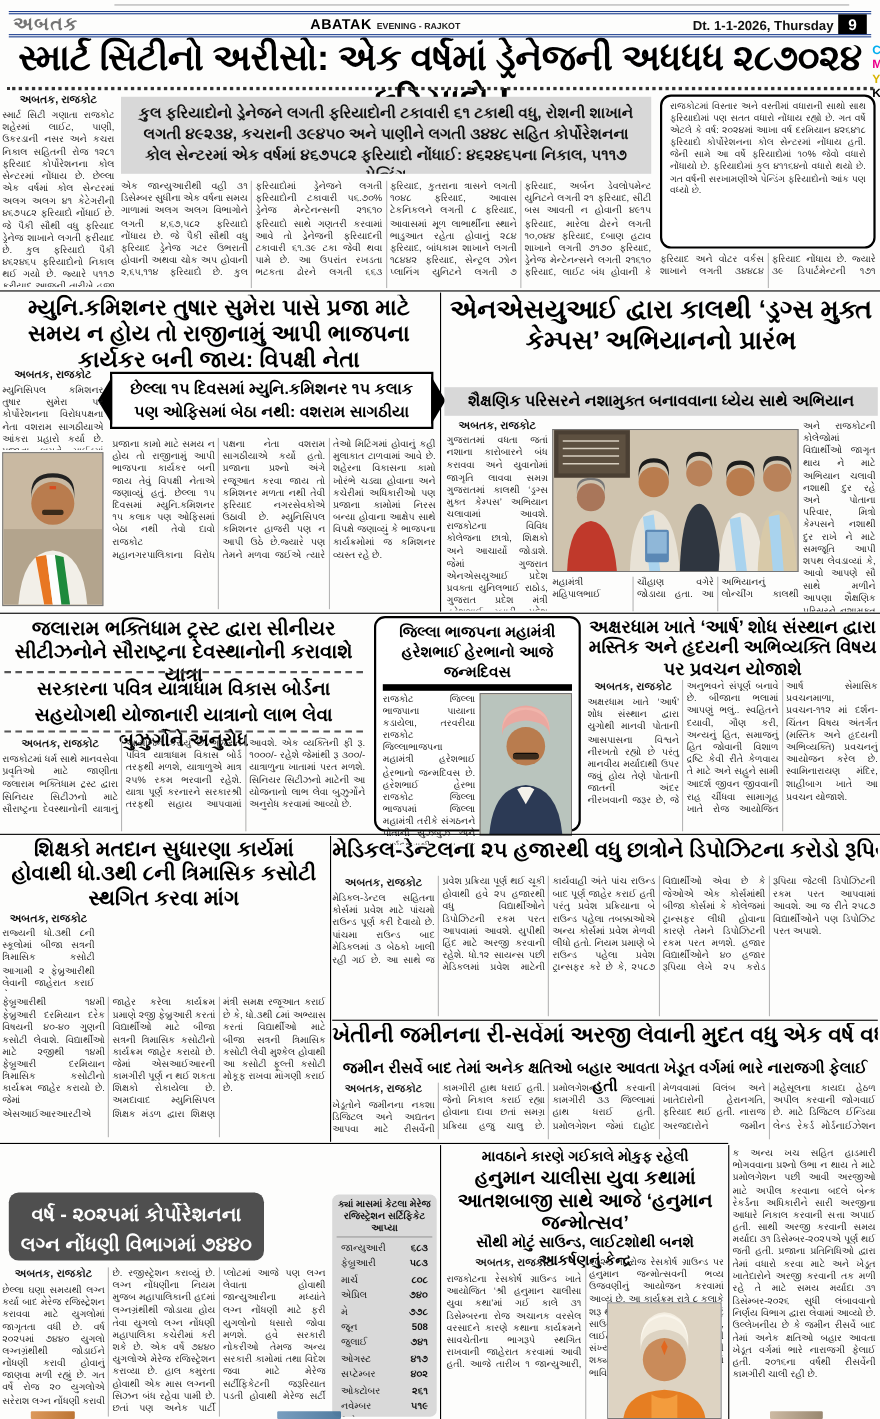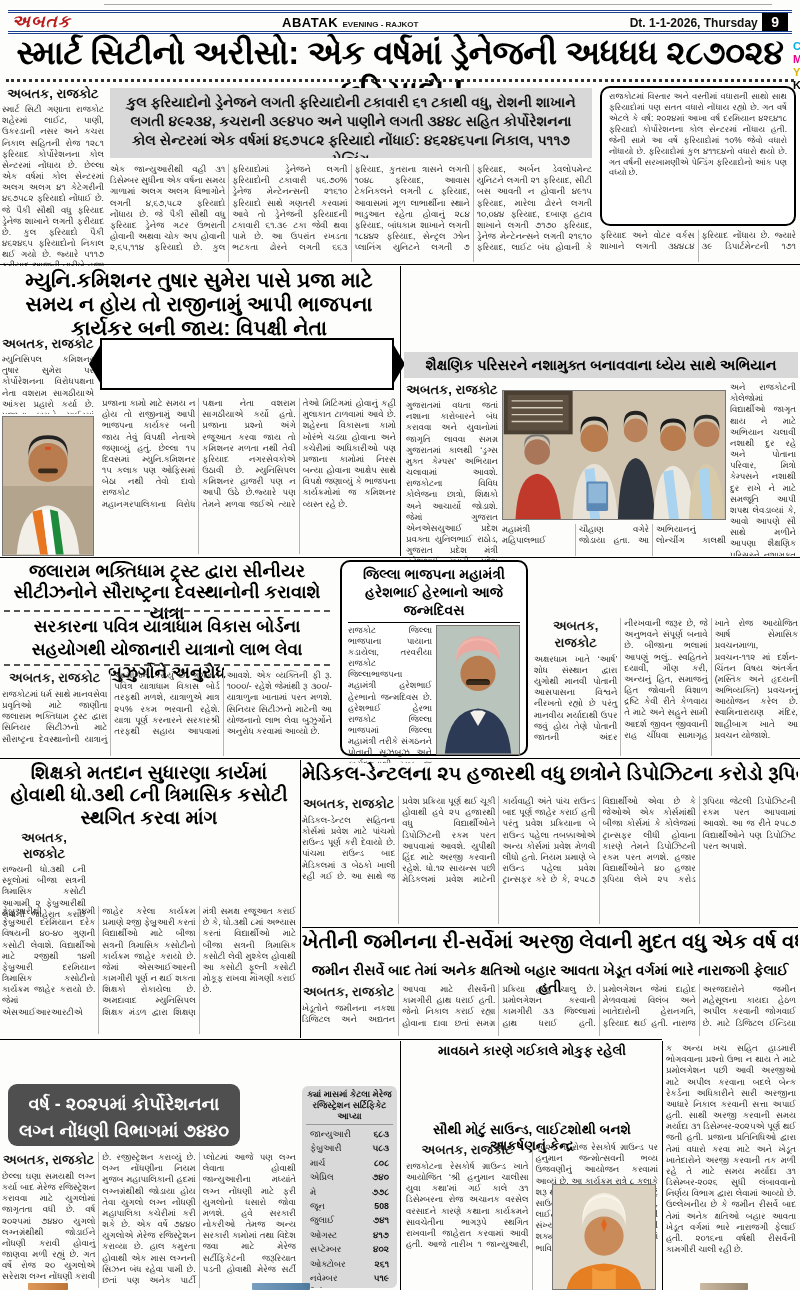--- a/index.html
+++ b/index.html
@@ -7,33 +7,33 @@
   body { font-family:"Liberation Sans","DejaVu Sans",sans-serif; }
   .sheet { position:relative; width:800px; height:1290px; background:#fdfdfc; color:#111;
            overflow:hidden; margin:0 auto; }
   .abs { position:absolute; }
   .ctr { text-align:center; }
   .bodytxt { font-size:8.6px; line-height:1.3; text-align:justify; overflow:hidden; color:#1a1a1a; }
   .cols2 { column-count:2; column-gap:7px; column-rule:1px solid #b5b5b5; }
   .cols3 { column-count:3; column-gap:7px; column-rule:1px solid #b5b5b5; }
   .cols4 { column-count:4; column-gap:7px; column-rule:1px solid #b5b5b5; }
   .cols5 { column-count:5; column-gap:7px; column-rule:1px solid #b5b5b5; }
-  .byline { font-weight:bold; text-align:center; font-size:13px; display:block; margin-bottom:2px; }
+  .byline { font-weight:bold; text-align:center; font-size:10px; display:block; margin-bottom:2px; }
   .hl { font-weight:bold; color:#000; line-height:1.18; overflow:hidden; }
   .hline { background:#000; height:1px; }
   .vline { background:#000; width:1px; }
   .dotrule { border-top:3px dotted #333; height:0; }
   .dashrule { border-top:2px dashed #555; height:0; }
   .graybox { background:#d8d8d8; }
   .photo { overflow:hidden; border:1px solid #777; background:#cabfae; }
   .photo svg { display:block; width:100%; height:100%; }
   
   .masthead { border-top:3px double #1d3f8f; border-bottom:3px double #1d3f8f;
               display:flex; align-items:center; justify-content:space-between; padding:1px 4px; }
-  .logo { color:#b91c1c; font-weight:bold; font-style:italic; font-size:17px; letter-spacing:1px; }
+  .logo { color:#737373; font-weight:bold; font-size:17px; letter-spacing:1px; }
   .mast-title { font-size:13px; font-weight:bold; letter-spacing:.5px; color:#000; }
   .mast-sub { font-size:8px; font-weight:bold; color:#222;text-align:right; }
   .mast-date { font-size:12px; font-weight:bold; }
   .pagenum { background:#000; color:#fff; font-weight:bold; font-size:14px;
              padding:1px 9px; display:inline-block; }
   
   .roundbox { border:2px solid #000; border-radius:10px; background:#fff; }
   
   .ribbon { border:2.5px solid #000; background:#fff; position:absolute; }
   .notch { position:absolute; width:0; height:0; border-top:22px solid transparent; border-bottom:22px solid transparent; top:50%; transform:translateY(-50%); }
@@ -92,20 +92,21 @@
   <div class="abs bodytxt cols2" style="top:230px;left:600px;width:196px;height:32px">ફરિયાદ અને વોટર વર્કસ શાખાને લગતી ૩૪૪૮૪ ફરિયાદ નોંધાય છે. જ્યારે ૩૯ ડિપાર્ટમેન્ટની ૧૭૧ ફરિયાદ નોંધાય છે. વર્ષ દરમિયાન કુલ ૪૬૭૫૮૨ ફરિયાદોમાંથી ૪૬૨૪૬૫ ફરીયાદનો નિકાલ કરી દેવાયો છે.</div>
 
   <div class="abs hline" style="top:264px;left:0;width:800px"></div>
   <div class="abs vline" style="top:266px;left:400px;height:290px"></div>
 
   <div class="abs hl ctr" style="top:268px;left:2px;width:394px;font-size:20.5px">મ્યુનિ.કમિશનર તુષાર સુમેરા પાસે પ્રજા માટે સમય ન હોય તો રાજીનામું આપી ભાજપના કાર્યકર બની જાય: વિપક્ષી નેતા</div>
 
   <div class="ribbon ctr" style="top:338px;left:100px;width:294px;height:52px;padding:4px 8px">
     <span class="notch l"></span>
     <span class="notch r"></span>
+    <div class="hl" style="font-size:14.5px;line-height:1.45">છેલ્લા ૧૫ દિવસમાં મ્યુનિ.કમિશનર ૧૫ કલાક પણ ઓફિસમાં બેઠા નથી: વશરામ સાગઠીયા</div>
   </div>
 
   <div class="abs" style="top:336px;left:2px;width:92px;height:220px">
     <span class="byline">અબતક, રાજકોટ</span>
     <div class="bodytxt" style="height:60px">મ્યુનિસિપલ કમિશનર તુષાર સુમેરા પર કોર્પોરેશનના વિરોધપક્ષના નેતા વશરામ સાગઠીયાએ આંકરા પ્રહારો કર્યા છે. પ્રજાના કામને સાઈડમાં રાખી કમિશનર ભાજપના કાર્યક્રમમાં વ્યસ્ત રહે છે તેવો પણ આક્ષેપ લગાવ્યો છે. જો કમિશનરને</div>
     <div class="photo" style="width:92px;height:140px;margin-top:2px">
       <svg viewBox="0 0 92 140" xmlns="http://www.w3.org/2000/svg">
         <rect width="92" height="140" fill="#c9b9a2"></rect>
         <rect y="70" width="92" height="70" fill="#b3a48d"></rect>
         <circle cx="46" cy="46" r="20" fill="#b97c4e"></circle>
@@ -114,20 +115,21 @@
         <path d="M14 140 Q18 92 46 90 Q74 92 78 140 Z" fill="#f2efe8"></path>
         <path d="M30 96 L38 140 L46 140 L40 94 Z" fill="#e87722"></path>
         <path d="M40 94 L46 140 L54 140 L48 94 Z" fill="#fdfdfd"></path>
         <path d="M48 94 L54 140 L62 140 L56 96 Z" fill="#1e8a3c"></path>
         <rect x="43" y="30" width="6" height="3" fill="#d84b20"></rect>
       </svg>
     </div>
   </div>
   <div class="abs bodytxt cols3" style="top:398px;left:102px;width:294px;height:156px">પ્રજાના કામો માટે સમય ન હોય તો રાજીનામું આપી ભાજપના કાર્યકર બની જાય તેવું વિપક્ષી નેતાએ જણાવ્યું હતું. છેલ્લા ૧૫ દિવસમાં મ્યુનિ.કમિશનર ૧૫ કલાક પણ ઓફિસમાં બેઠા નથી તેવો દાવો રાજકોટ મહાનગરપાલિકાના વિરોધ પક્ષના નેતા વશરામ સાગઠીયાએ કર્યો હતો. પ્રજાના પ્રશ્નો અંગે રજૂઆત કરવા જાય તો કમિશનર મળતા નથી તેવી ફરિયાદ નગરસેવકોએ ઉઠાવી છે. મ્યુનિસિપલ કમિશનર હાજરી પણ ન આપી ઉઠે છે.જ્યારે પણ તેમને મળવા જઈએ ત્યારે તેઓ મિટિંગમાં હોવાનું કહી મુલાકાત ટાળવામાં આવે છે. શહેરના વિકાસના કામો ખોરંભે ચડ્યા હોવાના અને કચેરીમાં અધિકારીઓ પણ પ્રજાના કામોમાં નિરસ બન્યા હોવાના આક્ષેપ સાથે વિપક્ષે જણાવ્યું કે ભાજપના કાર્યક્રમોમાં જ કમિશનર વ્યસ્ત રહે છે.</div>
 
+  <div class="abs hl ctr" style="top:268px;left:404px;width:394px;font-size:23.5px">એનએસયુઆઈ દ્વારા કાલથી ‘ડ્રગ્સ મુક્ત કેમ્પસ’ અભિયાનનો પ્રારંભ</div>
   <div class="abs graybox ctr hl" style="top:352px;left:404px;width:394px;height:26px;font-size:14.5px;line-height:26px">શૈક્ષણિક પરિસરને નશામુક્ત બનાવવાના ધ્યેય સાથે અભિયાન ચલાવાશે</div>
 
   <div class="abs" style="top:382px;left:406px;width:92px;height:174px">
     <span class="byline">અબતક, રાજકોટ</span>
     <div class="bodytxt" style="height:160px">ગુજરાતમાં વધતા જતાં નશાના કારોબારને બંધ કરાવવા અને યુવાનોમાં જાગૃતિ લાવવા સમગ્ર ગુજરાતમાં કાલથી ‘ડ્રગ્સ મુક્ત કેમ્પસ’ અભિયાન ચલાવામાં આવશે. રાજકોટના વિવિધ કોલેજના છાત્રો, શિક્ષકો અને આચાર્યો જોડાશે. જેમાં ગુજરાત એનએસયુઆઈ પ્રદેશ પ્રવક્તા યુનિલભાઈ રાઠોડ, ગુજરાત પ્રદેશ મંત્રી હડેશભાઈ રબારી, પ્રદેશ આગેવાન ધ્રુવિલભાઈ પટેલ, રાજકોટ જિલ્લા એનએસયુઆઈ</div>
   </div>
 
   <div class="abs photo" style="top:390px;left:502px;width:224px;height:130px">
     <svg viewBox="0 0 224 130" xmlns="http://www.w3.org/2000/svg">
       <rect width="224" height="130" fill="#cfc3ae"></rect>
@@ -172,38 +174,39 @@
   <div class="abs hl ctr" style="top:616px;left:2px;width:330px;font-size:17px;line-height:1.35">સરકારના પવિત્ર યાત્રાધામ વિકાસ બોર્ડના સહયોગથી યોજાનારી યાત્રાનો લાભ લેવા બુઝુર્ગોને અનુરોધ</div>
   <div class="abs dashrule" style="top:664px;left:4px;width:326px"></div>
   <div class="abs" style="top:670px;left:2px;width:330px;height:86px">
     <div class="bodytxt cols3" style="height:86px">
       <span class="byline">અબતક, રાજકોટ</span>
       <span>રાજકોટમાં ધર્મ સાથે માનવસેવા પ્રવૃતિઓ માટે જાણીતા જલારામ ભક્તિધામ ટ્રસ્ટ દ્વારા સિનિયર સિટીઝનો માટે સૌરાષ્ટ્રના દેવસ્થાનોની યાત્રાનું આયોજન કરાયું છે. ગુજરાત પવિત્ર યાત્રાધામ વિકાસ બોર્ડ તરફથી મળશે, યાત્રાળુએ માત્ર ૨૫% રકમ ભરવાની રહેશે. યાત્રા પૂર્ણ કરનારને સરકારશ્રી તરફથી સહાય આપવામાં આવશે. એક વ્યક્તિની ફી રૂ. ૧૦૦૦/- રહેશે જેમાંથી રૂ ૩૦૦/- યાત્રાળુના ખાતામાં પરત મળશે. સિનિયર સિટીઝનો માટેની આ યોજનાનો લાભ લેવા બુઝુર્ગોને અનુરોધ કરવામાં આવ્યો છે.</span>
     </div>
   </div>
 
   <div class="abs roundbox" style="top:560px;left:340px;width:188px;height:196px;padding:3px 6px">
-    <div class="hl ctr" style="font-size:14px;line-height:1.3;border-bottom:1px solid #000000;padding-bottom:2px;margin-bottom:2px">જિલ્લા ભાજપના મહામંત્રી હરેશભાઈ હેરભાનો આજે જન્મદિવસ</div>
+    <div class="hl ctr" style="font-size:14px;line-height:1.3;border-bottom:6px solid #000000;padding-bottom:2px;margin-bottom:2px">જિલ્લા ભાજપના મહામંત્રી હરેશભાઈ હેરભાનો આજે જન્મદિવસ</div>
     <div style="display:flex;gap:4px">
       <div class="bodytxt" style="flex:1;height:138px">રાજકોટ જિલ્લા ભાજપાના પાયાના કડાયેલા, તરવરીયા રાજકોટ જિલ્લાભાજપના મહામંત્રી હરેશભાઈ હેરભાનો જન્મદિવસ છે. હરેશભાઈ હેરભા રાજકોટ જિલ્લા ભાજપમાં જિલ્લા મહામંત્રી તરીકે સંગઠનને પોતાની સુઝબુઝ અને કાર્યદક્ષતાથી ખુબ જ સક્ષમ બનાવ્યું છે.</div>
       <div class="photo" style="width:84px;height:130px;flex:none">
         <svg viewBox="0 0 84 130" xmlns="http://www.w3.org/2000/svg">
           <rect width="84" height="130" fill="#b9c4bd"></rect>
           <path d="M20 38 Q18 12 42 10 Q66 12 64 38 Q64 26 42 24 Q20 26 20 38 Z" fill="#eaa8a0"></path>
           <path d="M20 36 Q20 16 42 14 Q64 16 64 36 L64 30 Q62 12 42 12 Q22 12 20 30 Z" fill="#f0b5ab"></path>
           <circle cx="42" cy="48" r="18" fill="#b97c4e"></circle>
           <rect x="30" y="54" width="24" height="6" rx="3" fill="#4a3categorya"></rect>
           <rect x="30" y="55" width="24" height="5" rx="2" fill="#3b2b1c"></rect>
           <path d="M8 130 Q12 86 42 84 Q72 86 76 130 Z" fill="#2c3a55"></path>
           <path d="M34 88 L42 102 L50 88 L46 86 L38 86 Z" fill="#f4f1ea"></path>
         </svg>
       </div>
     </div>
   </div>
 
+  <div class="abs hl ctr" style="top:561px;left:534px;width:264px;font-size:16.5px">અક્ષરધામ ખાતે ‘આર્ષ’ શોધ સંસ્થાન દ્વારા મસ્તિક અને હૃદયની અભિવ્યક્તિ વિષય પર પ્રવચન યોજાશે</div>
   <div class="abs" style="top:618px;left:534px;width:264px;height:138px">
     <div class="bodytxt cols3" style="height:138px">
       <span class="byline">અબતક, રાજકોટ</span>
       <span>અક્ષરધામ ખાતે ‘આર્ષ’ શોધ સંસ્થાન દ્વારા યુગોથી માનવી પોતાની આસપાસના વિશ્વને નીરખતો રહ્યો છે પરંતુ માનવીય મર્યાદાથી ઉપર જવું હોય તેણે પોતાની જાતની અંદર નીરખવાની જરૂર છે, જે અનુભવને સંપૂર્ણ બનાવે છે. બીજાના ભલામાં આપણું ભલું.. સ્વહિતને દયાવી, ગૌણ કરી, અન્યનું હિત, સમાજનું હિત જોવાની વિશાળ દ્રષ્ટિ કેવી રીતે કેળવાય તે માટે અને સહુને સામી આદર્શ જીવન જીવવાની રાહ ચીંધવા સામાગૃહ ખાતે રોજ આયોજિત આર્ષ સેમાસિક પ્રવચનમાળા, પ્રવચન-૧૧૨ માં દર્શન-ચિંતન વિષય અંતર્ગત (મસ્તિક અને હૃદયની અભિવ્યક્તિ) પ્રવચનનું આયોજન કરેલ છે. સ્વામિનારાયણ મંદિર, શાહીબાગ ખાતે આ પ્રવચન યોજાશે.</span>
     </div>
   </div>
 
   <div class="abs hline" style="top:758px;left:0;width:800px"></div>
   <div class="abs vline" style="top:760px;left:300px;height:278px"></div>
 
@@ -291,20 +294,21 @@
         <span>નવેમ્બર</span>
         <span class="v">૫૧૯</span>
       </div>
     <div class="trow">
         <span>ડિસેમ્બર</span>
         <span class="v">૭૬૧</span>
       </div>
   </div>
 
   <div class="abs hl ctr" style="top:1043px;left:404px;width:256px;font-size:13px">માવઠાને કારણે ગઈકાલે મોકુફ રહેલી</div>
+  <div class="abs hl ctr" style="top:1060px;left:404px;width:256px;font-size:17.5px">હનુમાન ચાલીસા યુવા કથામાં આતશબાજી સાથે આજે ‘હનુમાન જન્મોત્સવ’</div>
   <div class="abs hl ctr" style="top:1122px;left:404px;width:256px;font-size:13.5px">સૌથી મોટું સાઉન્ડ, લાઈટશોથી બનશે આકર્ષણનું કેન્દ્ર</div>
   <div class="abs" style="top:1142px;left:406px;width:252px;height:148px">
     <div class="bodytxt cols2" style="height:148px">
       <span class="byline">અબતક, રાજકોટ</span>
       <span>રાજકોટના રેસકોર્ષ ગ્રાઉન્ડ ખાતે આયોજિત ‘શ્રી હનુમાન ચાલીસા યુવા કથા’માં ગઈ કાલે ૩૧ ડિસેમ્બરના રોજ અચાનક વરસેલ વરસાદને કારણે કથાના કાર્યક્રમને સાવચેતીના ભાગરૂપે સ્થગિત રાખવાની જાહેરાત કરવામાં આવી હતી. આજે તારીખ ૧ જાન્યુઆરી, ૨૦૨૬ ના રોજ રેસકોર્ષ ગ્રાઉન્ડ પર હનુમાન જન્મોત્સવની ભવ્ય ઉજવણીનું આયોજન કરવામાં આવ્યું છે. આ કાર્યક્રમ રાત્રે ૮ કલાકે શરૂ થશે, જેમાં રાજકોટનું સૌથી મોટું સાઉન્ડ વર્લ્ડ (ઝ) મોટું સાઉન્ડ, લાઈટશો કેન્દ્ર બનશે. હજારોની સંખ્યામાં ભાવિકો ઉમટી પડે તેવી શક્યતા છે. દ્વારા નમ ઉજવણીમાં ભાવિકો જોડાશે.</span>
     </div>
   </div>
   <div class="abs photo" style="top:1184px;left:552px;width:104px;height:106px;background:#fff">
     <svg viewBox="0 0 104 106" xmlns="http://www.w3.org/2000/svg">
       <rect width="104" height="106" fill="#ddd3c2"></rect>

